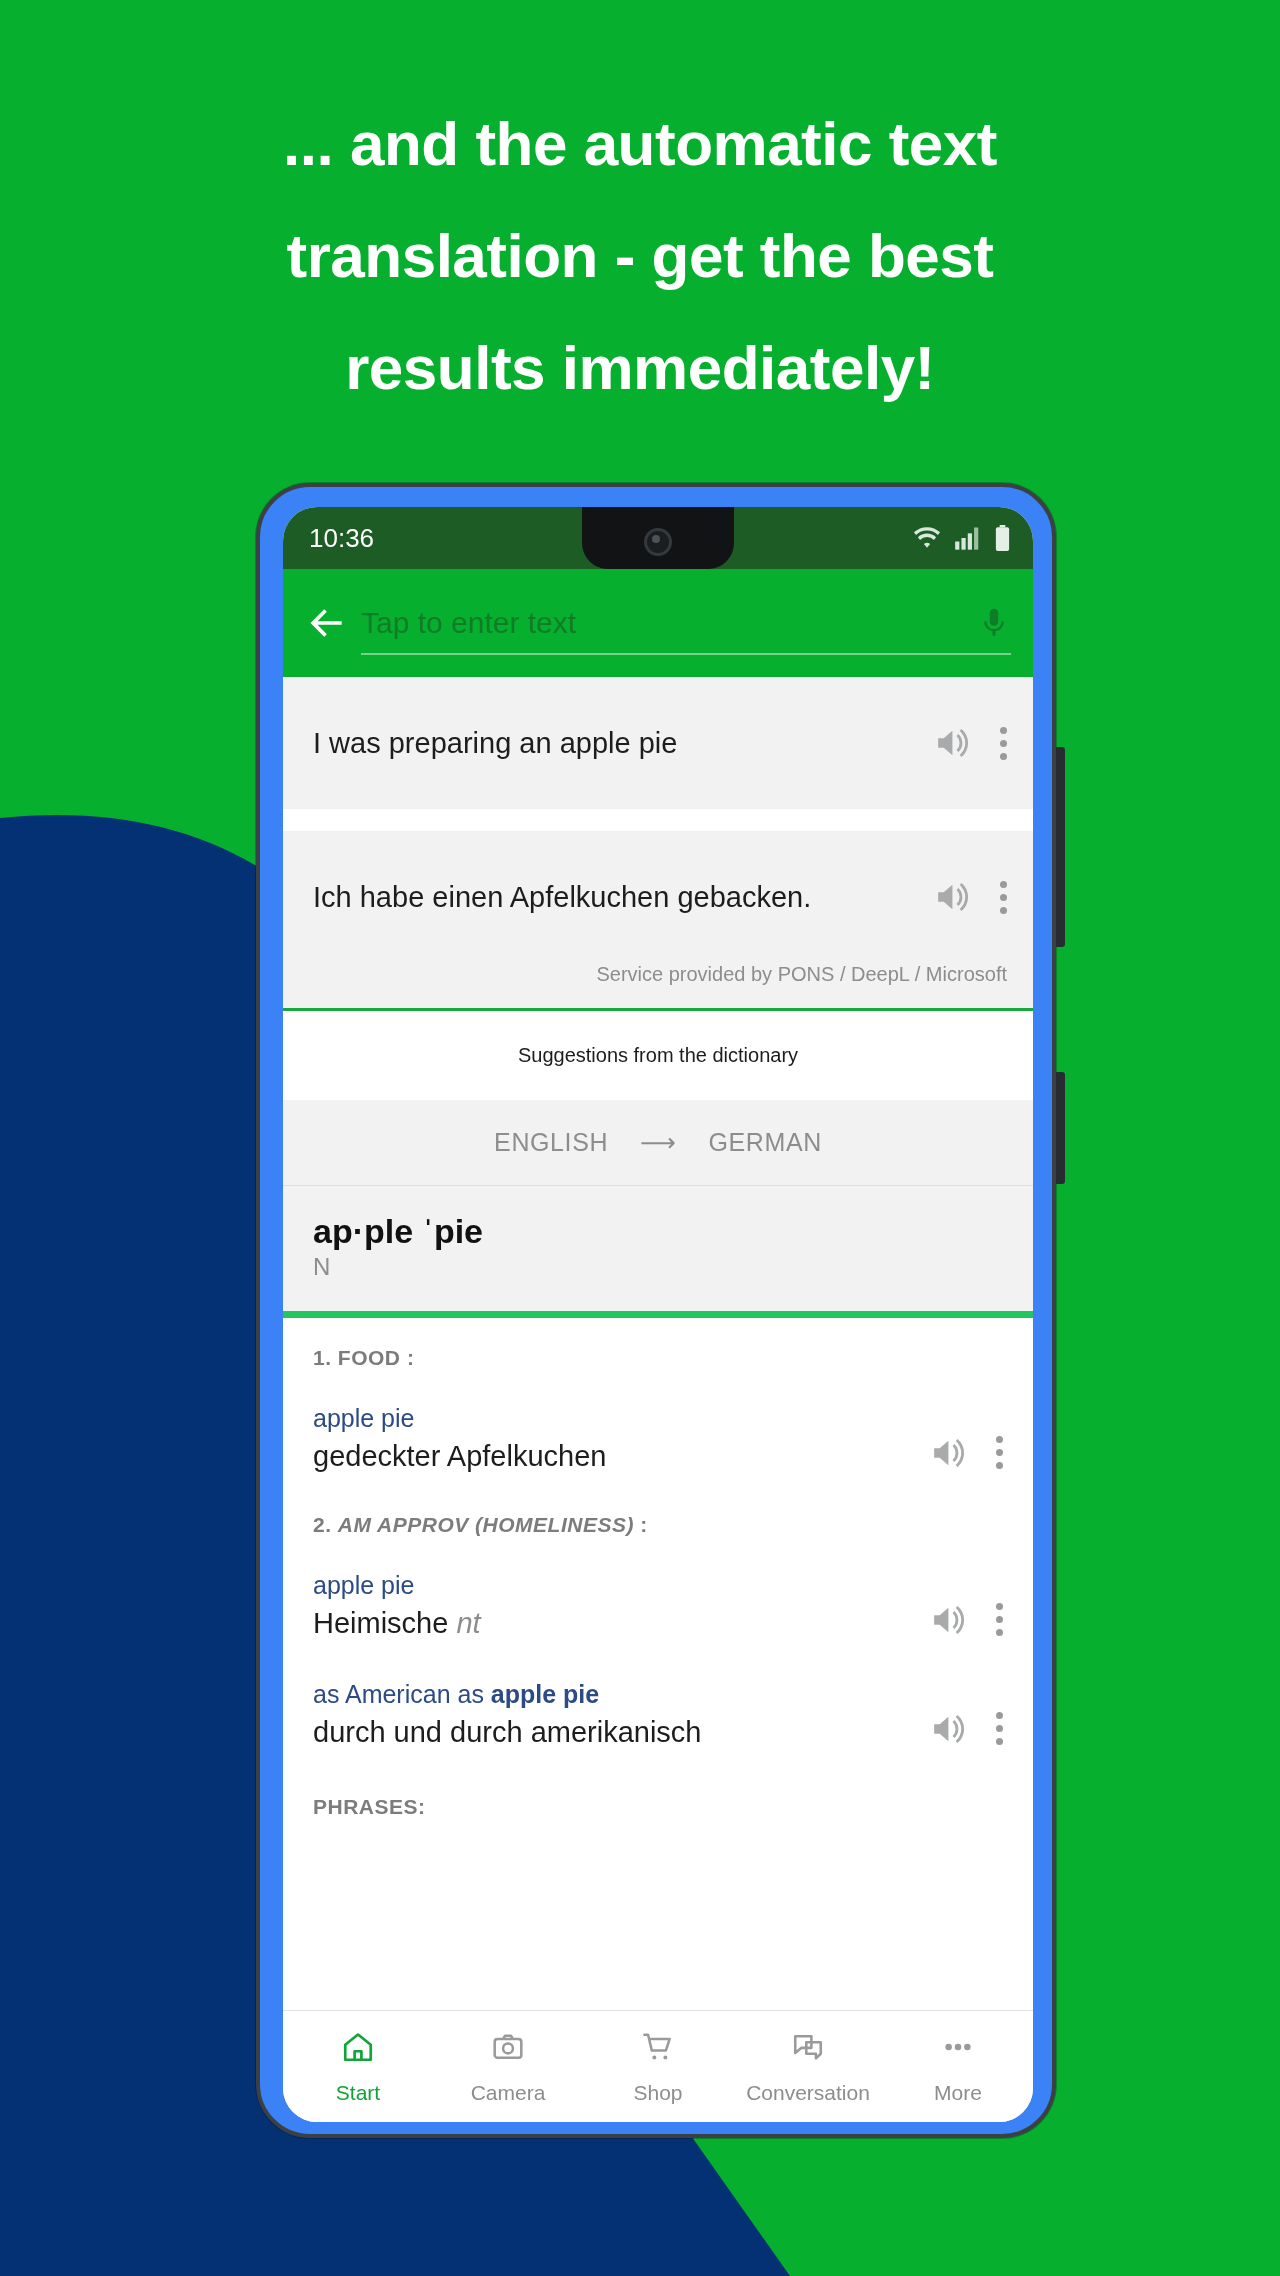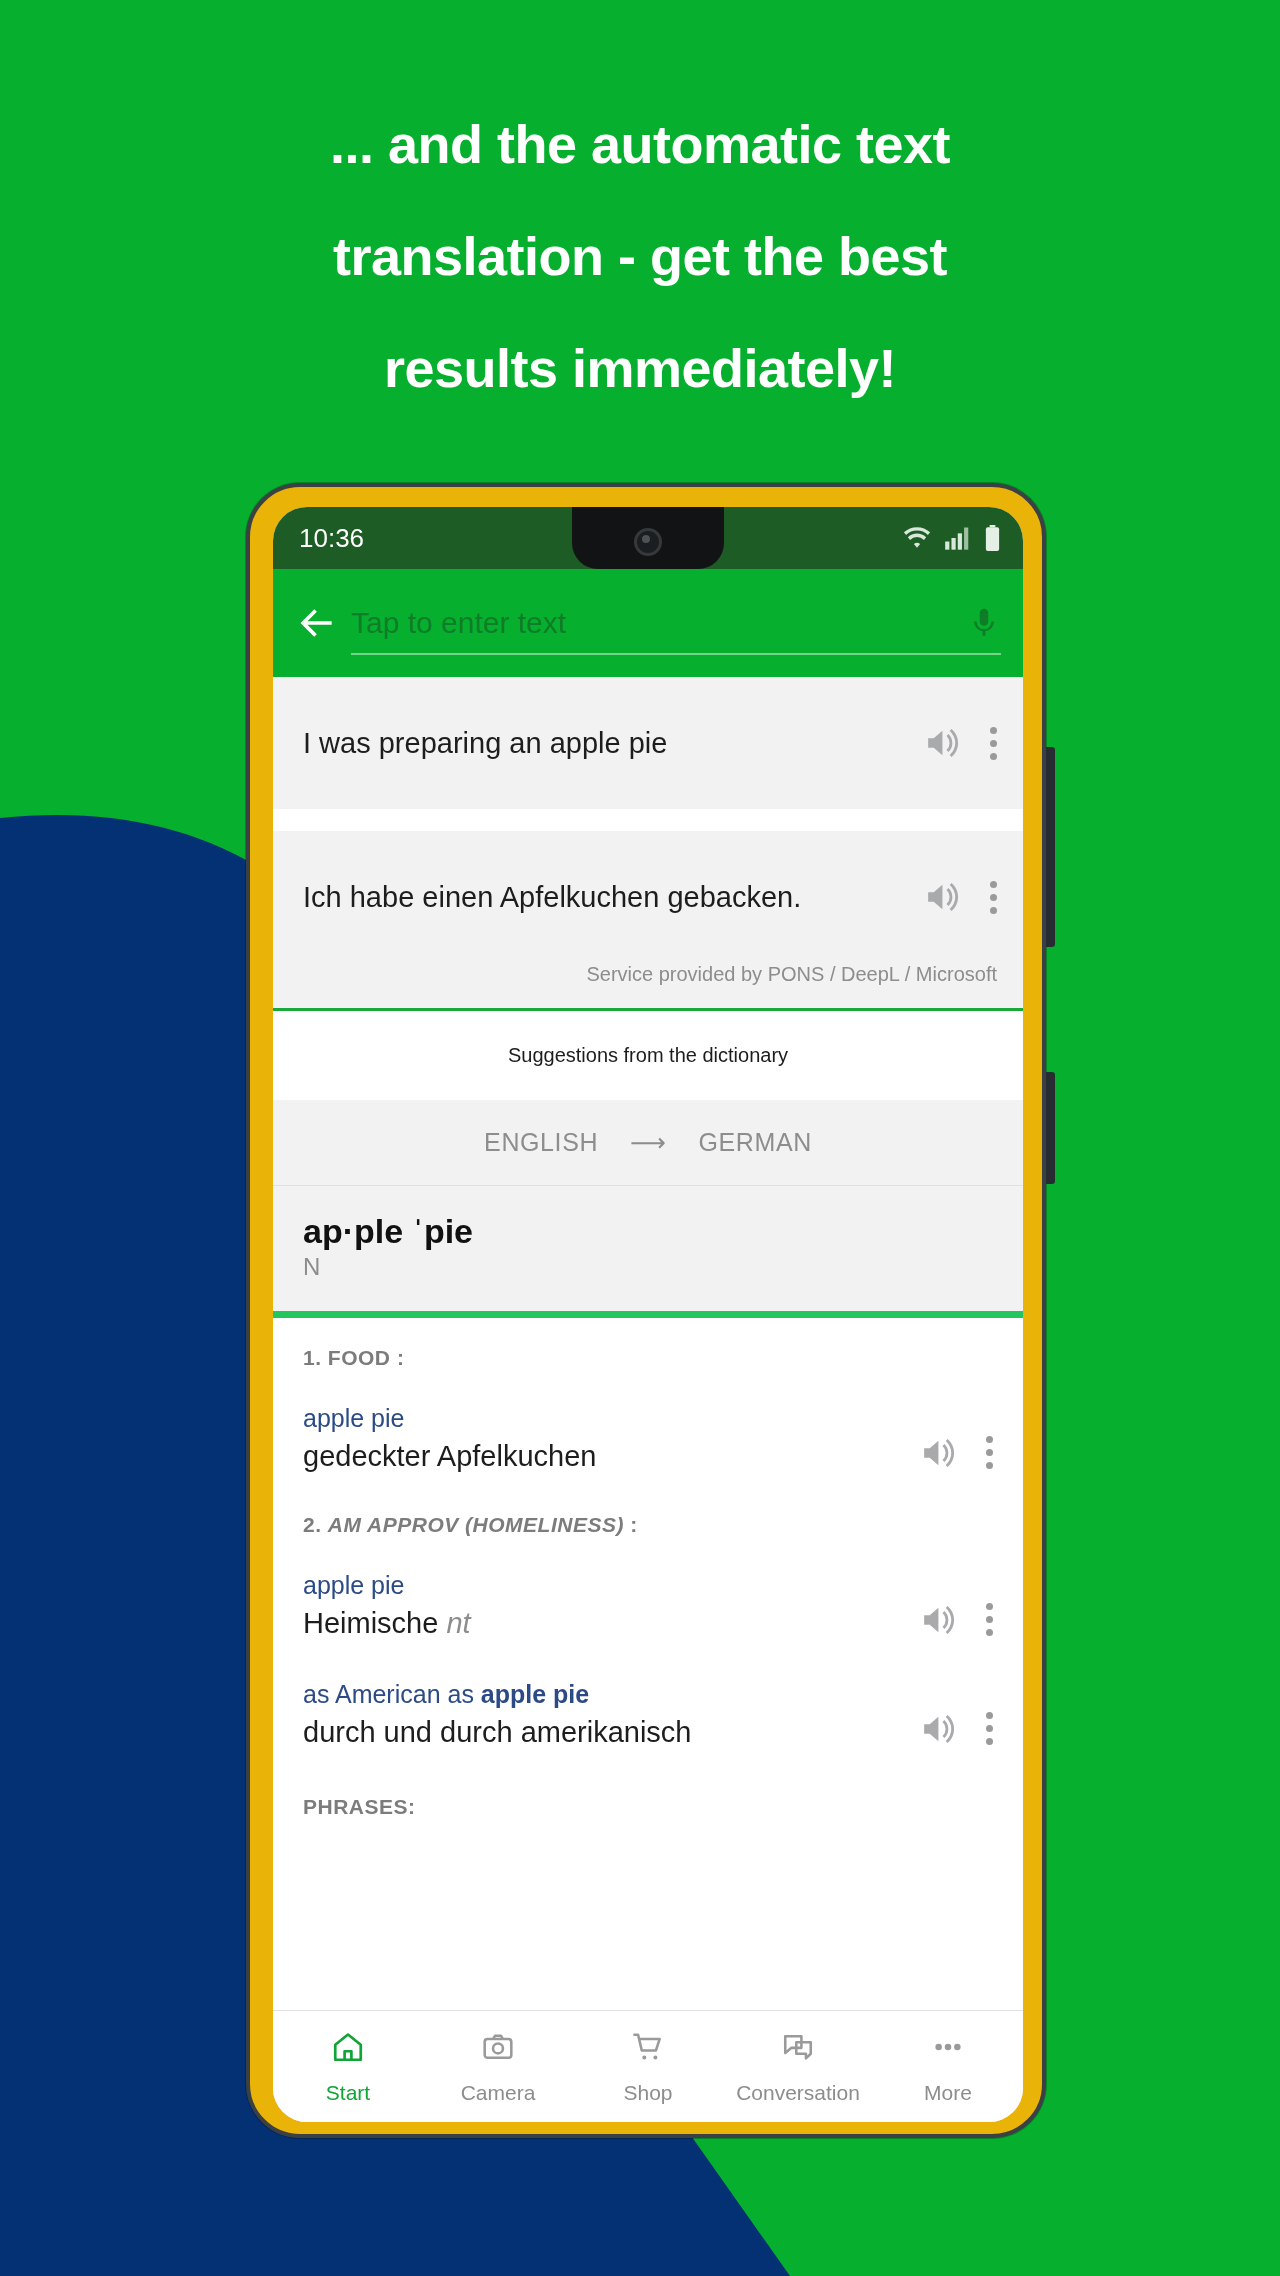--- a/index.html
+++ b/index.html
@@ -13,34 +13,34 @@
 
   
   #bg-layer { position:absolute; inset:0; z-index:0; }
 
   
   .headline {
     position:absolute;
     top:88px; left:0; width:1280px;
     text-align:center;
     color:#ffffff;
-    font-size:54px;
+    font-size:62px;
     font-weight:700;
     line-height:112px;
     letter-spacing:-0.5px;
     z-index:3;
   }
   .headline-line { display:block; }
 
   
   .phone {
     position:absolute;
-    left:246px; top:483px;
+    left:256px; top:483px;
     width:800px; height:1655px;
-    background:#eab308;
+    background:#3b82f6;
     border-radius:54px;
     border:4px solid #3b4044;
     z-index:4;
     box-shadow:0 0 0 1px rgba(0,0,0,.25);
   }
   .phone-btn {
     position:absolute;
     left:796px;
     width:9px;
     background:#262c31;

